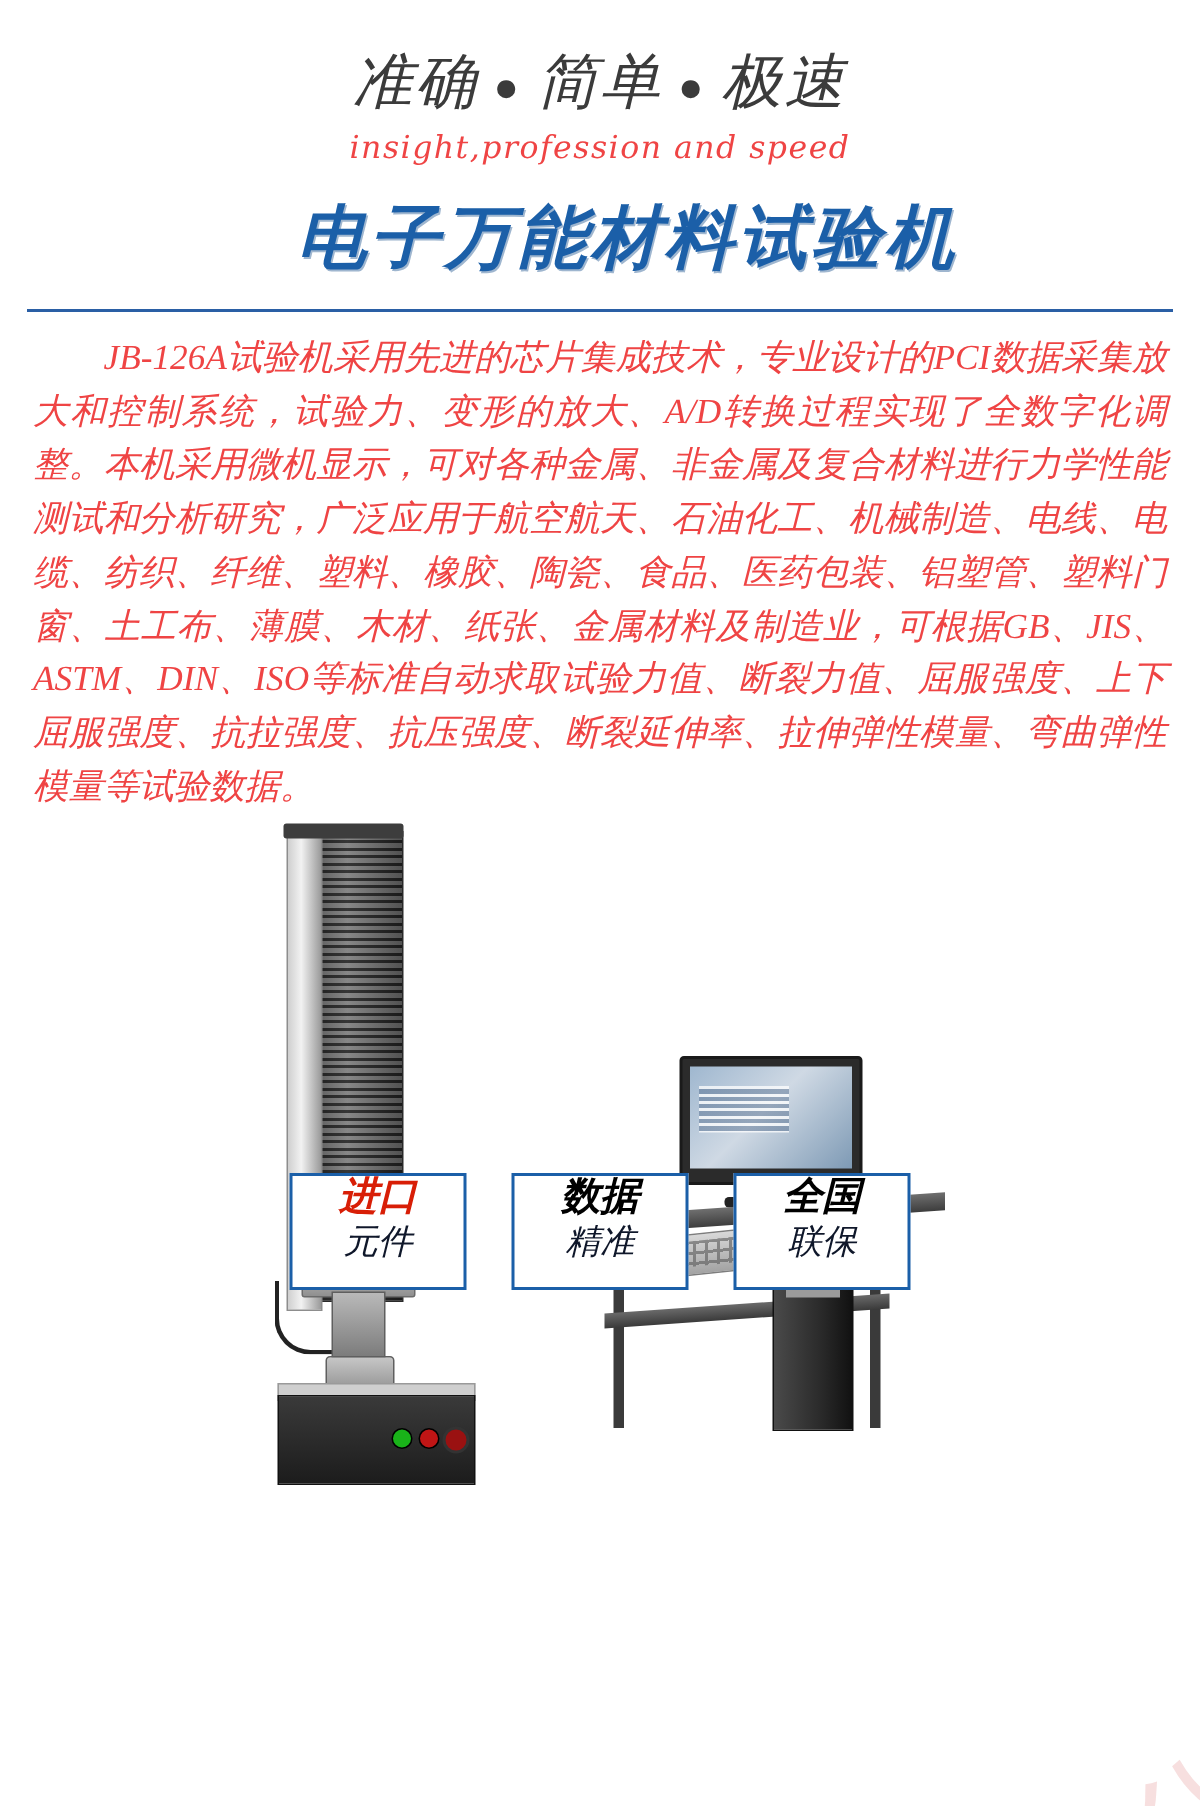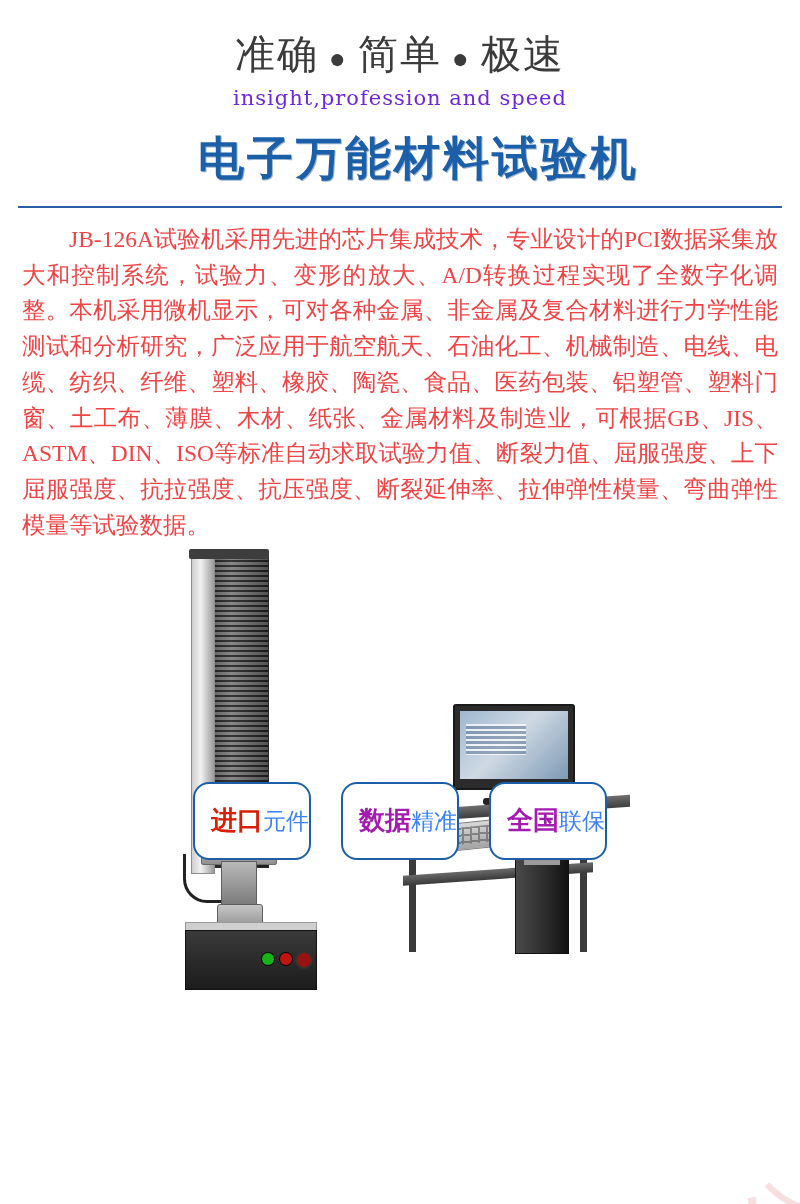--- a/index.html
+++ b/index.html
@@ -12,20 +12,21 @@
     background: #ffffff;
     font-family: "Liberation Serif", serif;
     overflow: hidden;
     position: relative;
   }
   .page {
     width: 800px;
     height: 876px;
     position: relative;
     box-sizing: border-box;
+    font-style: italic;
   }
 
   
   .header {
     padding-top: 30px;
     text-align: center;
   }
   .slogan {
     font-family: "Liberation Serif", serif;
     font-size: 40px;
@@ -36,21 +37,21 @@
   }
   .slogan .dot {
     color: #3b3b3b;
     font-size: 28px;
     vertical-align: middle;
     padding: 0 10px;
   }
   .slogan-en {
     font-family: "DejaVu Serif", serif;
     font-size: 21px;
-    color: #6d28d9;
+    color: #ef4444;
     letter-spacing: 1px;
     margin-top: 6px;
   }
   .main-title {
     margin-top: 18px;
     font-family: "Liberation Sans", sans-serif;
     font-weight: bold;
     font-size: 46px;
     color: #1b5fa8;
     letter-spacing: 3px;
@@ -369,38 +370,38 @@
     bottom: 16px;
     width: 800px;
     display: flex;
     justify-content: center;
     gap: 30px;
   }
   .badge {
     width: 114px;
     height: 74px;
     border: 2px solid #1b5fa8;
-    border-radius: 16px;
+    border-radius: 0;
     display: flex;
-    flex-direction: row;
+    flex-direction: column;
     align-items: center;
-    justify-content: flex-end;
+    justify-content: flex-start;
     background: #ffffff;
     font-family: "Liberation Serif", serif;
   }
   .badge .l1 {
     font-size: 26px;
     font-weight: bold;
-    color: #a21caf;
+    color: #000000;
     line-height: 1.1;
   }
   .badge .l1.red { color: #d81e06; }
   .badge .l2 {
     font-size: 23px;
-    color: #3b82f6;
+    color: #0f172a;
     line-height: 1.15;
     margin-top: 2px;
   }
 </style>
 </head>
 <body>
 
 <div class="page">
 
   <div class="header">

